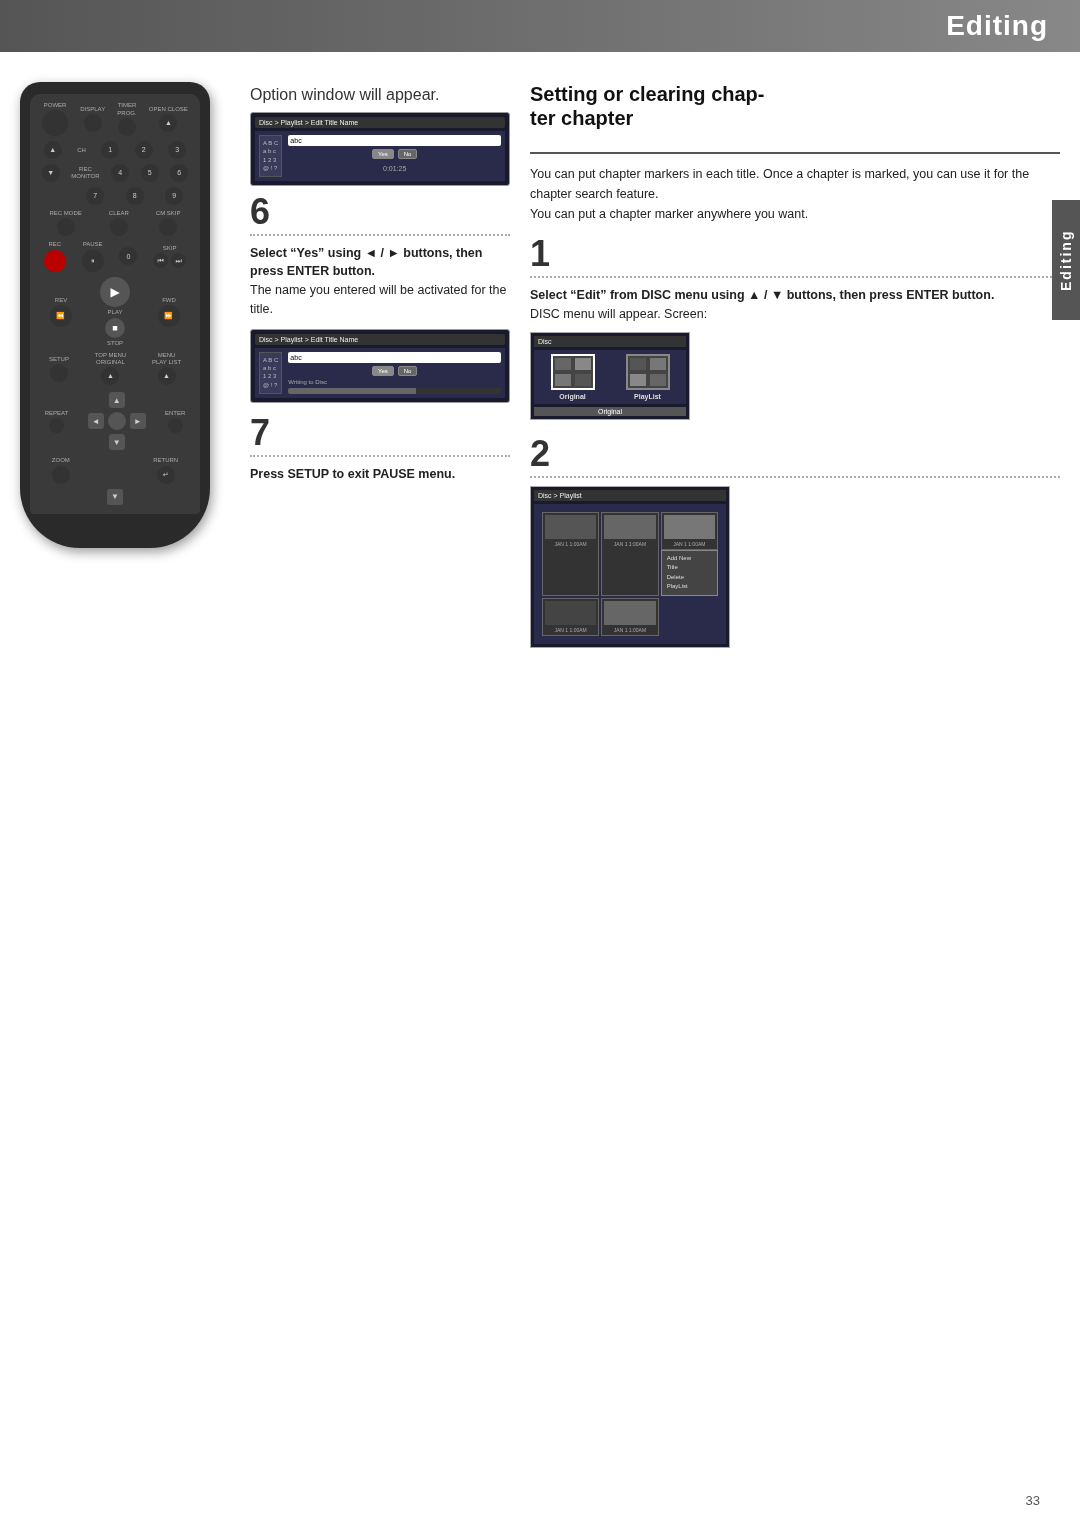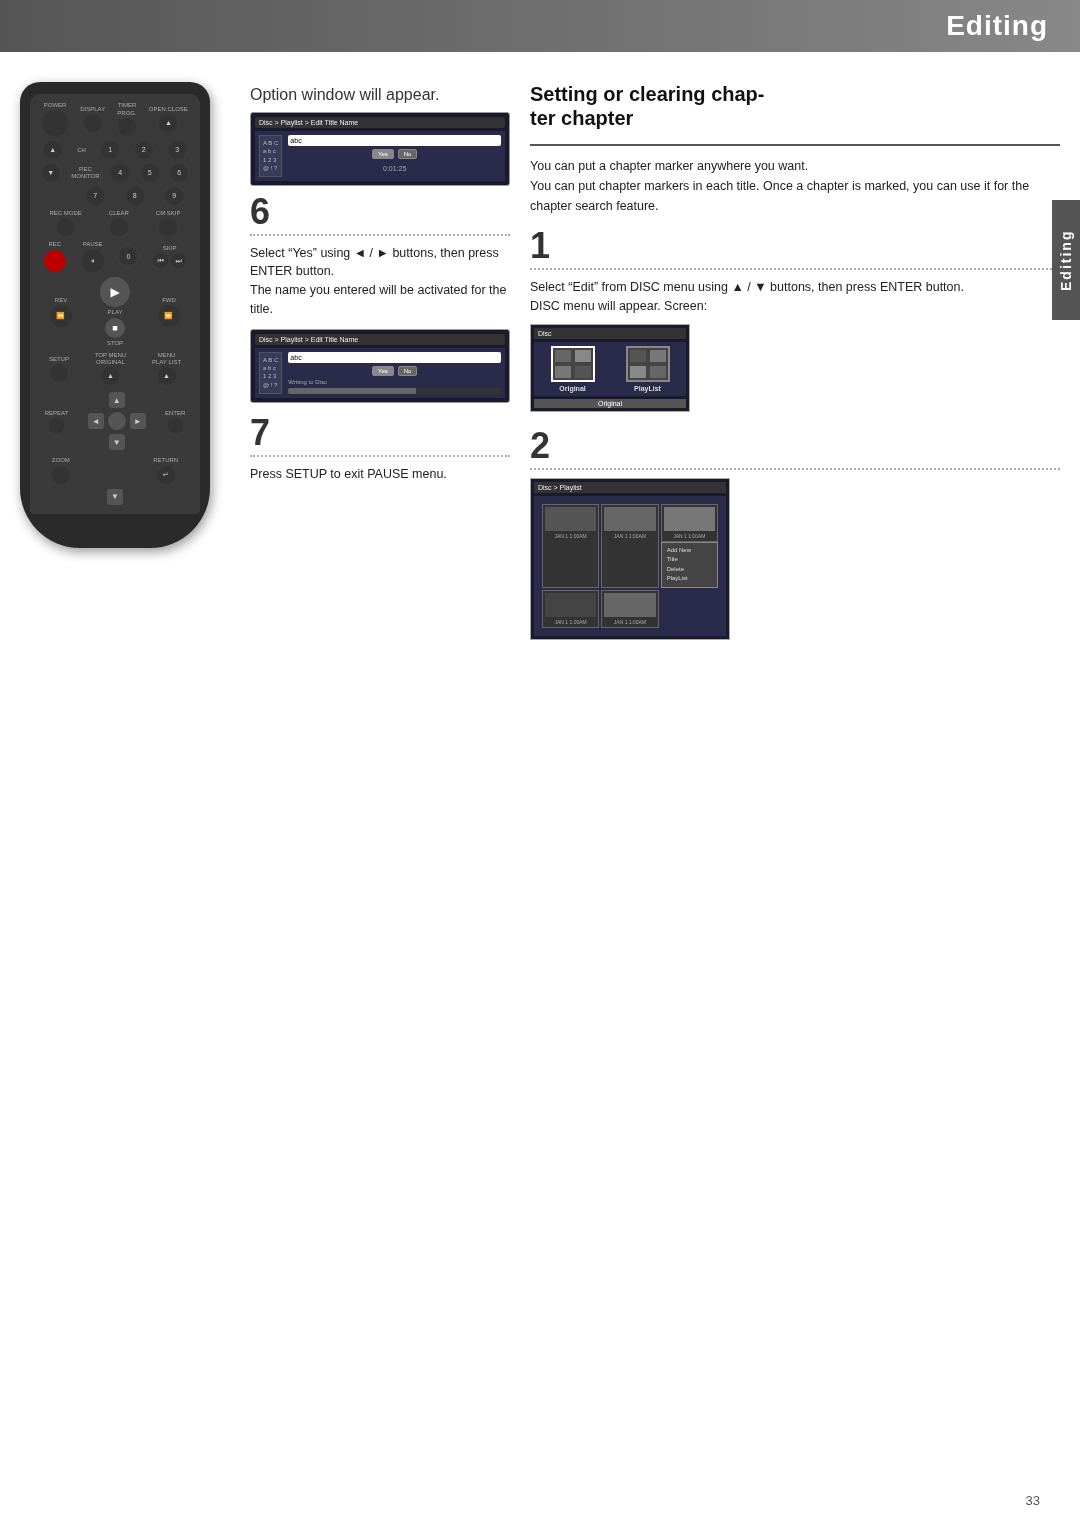--- a/index.html
+++ b/index.html
@@ -274,32 +274,32 @@
       width: 100%;
     }
 
     .step-text {
       font-size: 12.5px;
       line-height: 1.5;
       color: #222;
     }
 
     .step-bold {
-      font-weight: normal;
+      font-weight: bold;
     }
 
     
     .section-title {
       font-size: 20px;
       font-weight: bold;
       line-height: 1.2;
       color: #111;
       margin-bottom: 10px;
       border-bottom: 2px solid #555;
-      padding-bottom: 14px;
+      padding-bottom: 22px;
     }
 
     .section-body {
       font-size: 12.5px;
       line-height: 1.6;
       margin-bottom: 12px;
     }
 
     
     .disc-screen {
@@ -675,22 +675,22 @@
   </div>
 
   <div class="right-col">
 
     <div class="section-title">
       <span>Setting or clearing chap-</span><br>
       <span>ter chapter</span>
     </div>
 
     <div class="section-body">
+      <p>You can put chapter markers in each title. Once a chapter is marked, you can use it for the chapter search feature.</p>
       <p>You can put a chapter marker anywhere you want.</p>
-      <p>You can put chapter markers in each title. Once a chapter is marked, you can use it for the chapter search feature.</p>
     </div>
 
     <div>
       <div class="step-number">1</div>
       <div class="dotted-line"></div>
       <p class="step-text">
         <span class="step-bold">Select “Edit” from DISC menu using ▲ / ▼ buttons, then press ENTER button.</span><br>
         <span>DISC menu will appear.
 Screen:</span>
       </p>

